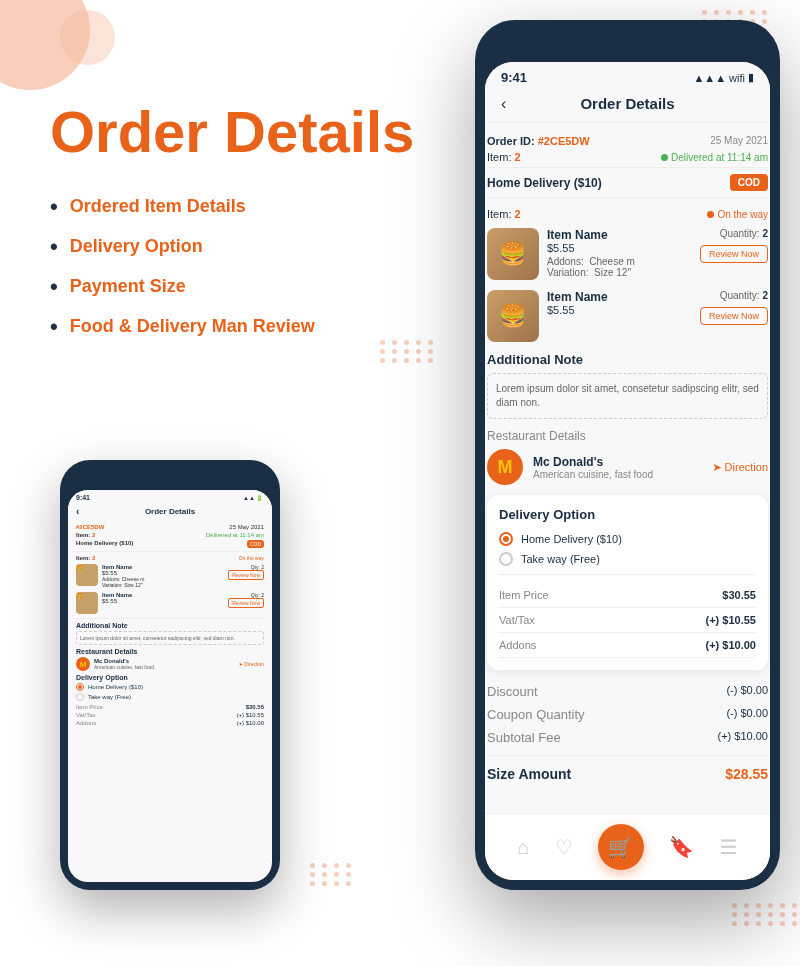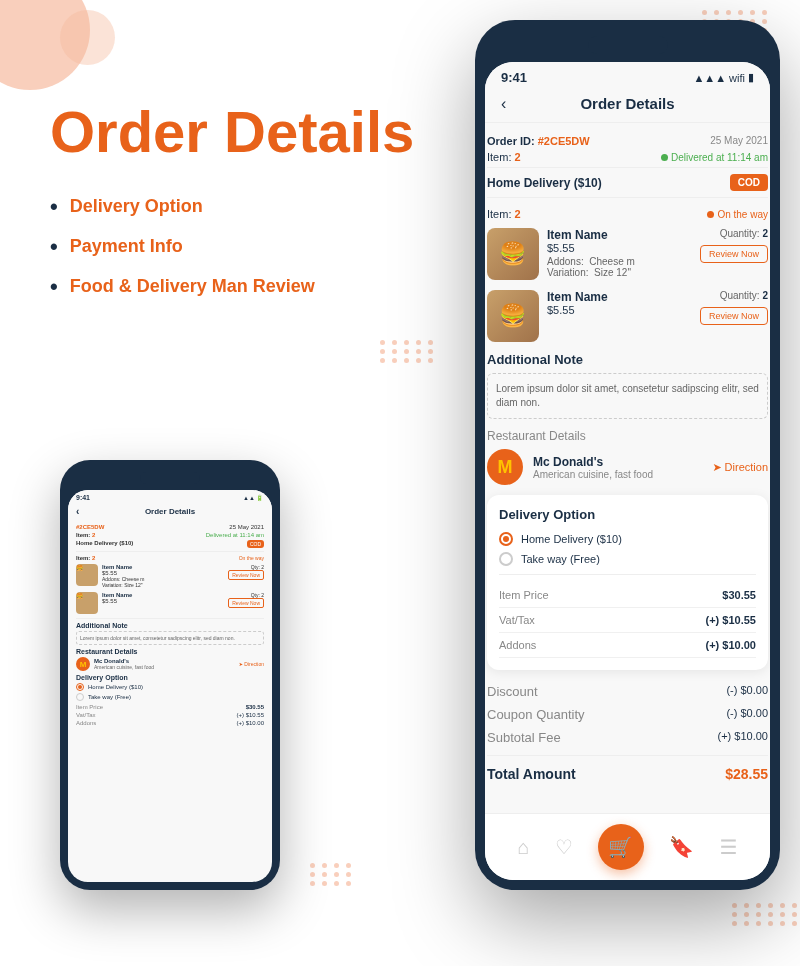--- a/index.html
+++ b/index.html
@@ -629,22 +629,23 @@
     <span></span>
     <span></span>
     <span></span>
     <span></span>
     <span></span>
 </div>
 
 <div class="left-panel">
   <h1 class="main-title">Order Details</h1>
   <ul class="feature-list">
+    <li>Ordered Item Details</li>
     <li>Delivery Option</li>
-    <li>Payment Info</li>
+    <li>Payment Size</li>
     <li>Food &amp; Delivery Man Review</li>
   </ul>
 </div>
 
 <div class="small-phone">
   <div class="small-phone-notch"></div>
   <div class="small-phone-screen">
     <div class="sp-status-bar">
       <span class="sp-status-time">9:41</span>
       <span class="sp-status-icons">▲▲ 🔋</span>
@@ -858,21 +859,21 @@
         </div>
         <div class="bp-discount-row">
           <span class="bp-discount-label">Coupon Quantity</span>
           <span class="bp-discount-value">(-) <span>$0.00</span></span>
         </div>
         <div class="bp-discount-row">
           <span class="bp-discount-label">Subtotal Fee</span>
           <span class="bp-discount-value">(+) <span>$10.00</span></span>
         </div>
         <div class="bp-total-row">
-          <span class="bp-total-label">Total Amount</span>
+          <span class="bp-total-label">Size Amount</span>
           <span class="bp-total-value">$28.55</span>
         </div>
       </div>
     </div>
 
     <div class="bp-bottom-nav">
       <span class="bp-nav-icon">⌂</span>
       <span class="bp-nav-icon">♡</span>
       <div class="bp-cart-btn">
         <span>🛒</span>

